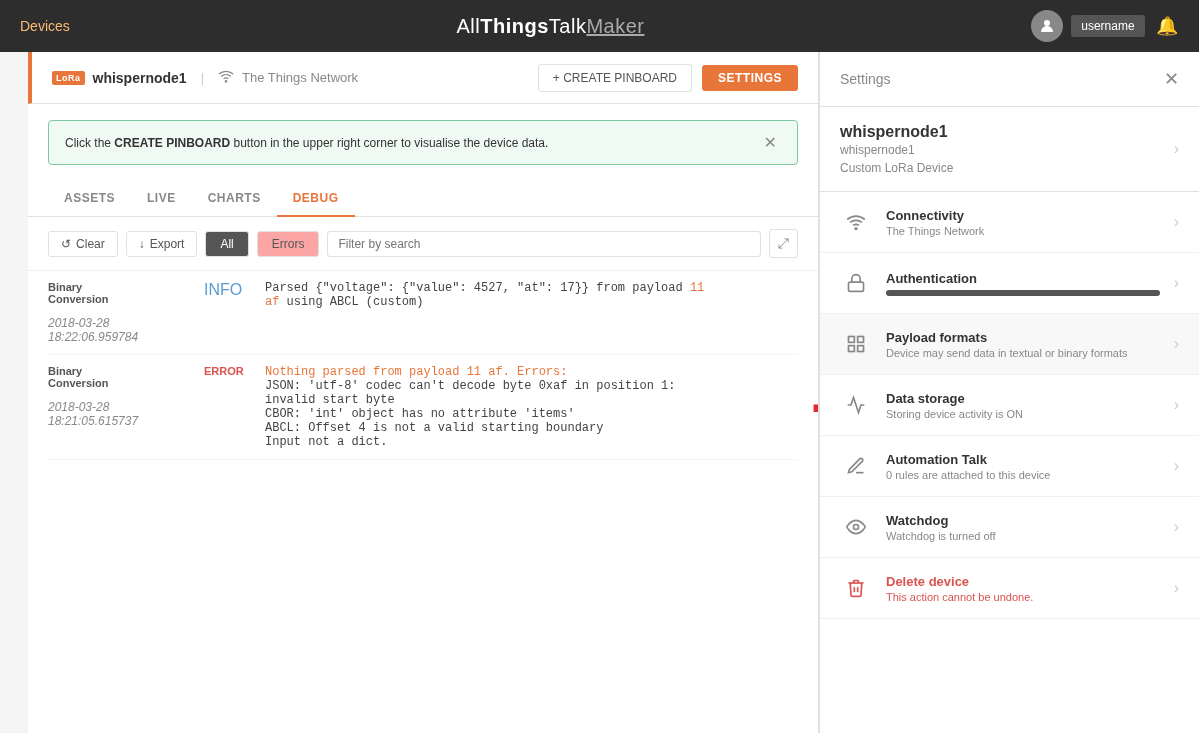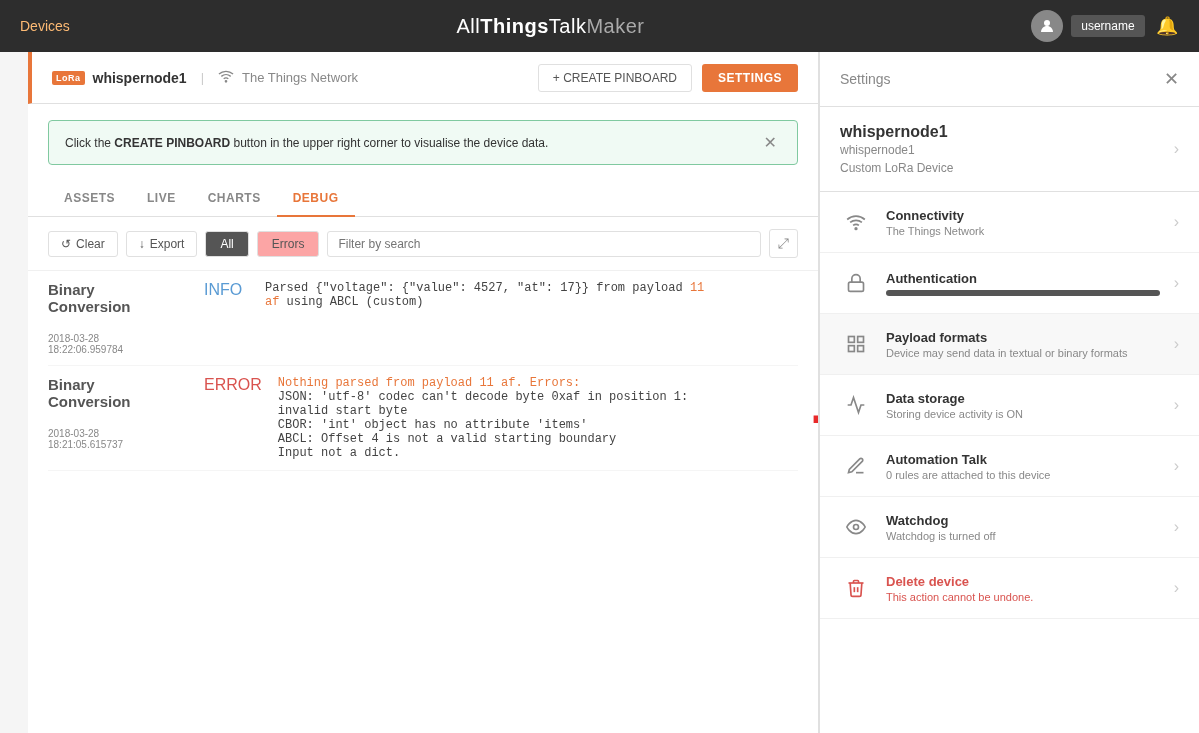--- a/index.html
+++ b/index.html
@@ -12,21 +12,21 @@
       display: flex;
       align-items: center;
       justify-content: space-between;
       padding: 0 20px;
     }
     .top-nav-left { color: #fdba74; font-size: 14px; font-weight: 500; }
     .top-nav-center { color: #fff; font-size: 20px; letter-spacing: 0.5px; }
     .top-nav-center span.all { font-weight: 300; }
     .top-nav-center span.things { font-weight: 700; }
     .top-nav-center span.talk { font-weight: 300; }
-    .top-nav-center span.maker { font-weight: 300; color: #aaa; }
+    .top-nav-center span.maker { font-weight: 300; color: #aaa; text-decoration: underline; }
     .top-nav-right { display: flex; align-items: center; gap: 12px; }
     .user-avatar { background: #888; border-radius: 50%; width: 32px; height: 32px; display: flex; align-items: center; justify-content: center; color: #fff; }
     .bell-icon { color: #ccc; font-size: 18px; cursor: pointer; }
 
     
     .main-layout { display: flex; height: calc(733px - 52px); padding-left: 28px; }
 
     
     .left-panel { flex: 1; background: #fff; border-right: 1px solid #e0e0e0; overflow-y: auto; }
 
@@ -40,21 +40,21 @@
       align-items: center;
       justify-content: space-between;
       border-left: 4px solid #e8763a;
     }
     .device-header-left { display: flex; align-items: center; gap: 8px; }
     .lora-badge { background: #e8763a; color: #fff; font-size: 9px; font-weight: 700; padding: 2px 4px; border-radius: 2px; letter-spacing: 0.5px; }
     .device-name { font-weight: 600; font-size: 14px; color: #333; }
     .divider-pipe { color: #ccc; margin: 0 6px; }
     .network-icon { color: #888; font-size: 14px; }
     .network-name { color: #888; font-size: 13px; }
-    .device-header-right { display: flex; gap: 10px; }
+    .device-header-right { display: flex; align-items: center; gap: 10px; }
     .create-pinboard-btn {
       border: 1px solid #e0e0e0;
       background: #fff;
       color: #555;
       padding: 6px 14px;
       cursor: pointer;
       font-size: 12px;
       border-radius: 3px;
       display: flex;
       align-items: center;
@@ -165,24 +165,24 @@
     
     .log-area { padding: 0 20px; }
     .log-entry {
       display: flex;
       padding: 10px 0;
       border-bottom: 1px solid #f5f5f5;
       gap: 16px;
       align-items: flex-start;
     }
     .log-meta { min-width: 140px; }
-    .log-type { font-size: 15px; font-weight: 600; color: #555; }
-    .log-date { font-size: 10px; color: #888; margin-top: 18px; }
+    .log-type { font-size: 11px; font-weight: 600; color: #555; }
+    .log-date { font-size: 12px; color: #888; margin-top: 11px; font-style: italic; }
     .log-level-info { font-size: 16px; color: #5a9bd4; font-weight: 400; min-width: 45px; }
-    .log-level-error { font-size: 16px; color: #d9534f; font-weight: 400; min-width: 45px; }
+    .log-level-error { font-size: 11px; color: #d9534f; font-weight: 700; min-width: 45px; }
     .log-message { font-size: 12px; color: #444; font-family: 'Courier New', monospace; flex: 1; }
     .log-message .highlight { color: #e8763a; }
     .log-message .error-text { color: #e8763a; }
 
     
     .arrow-container {
       display: flex;
       align-items: center;
       justify-content: flex-end;
       padding: 0 0 0 8px;

